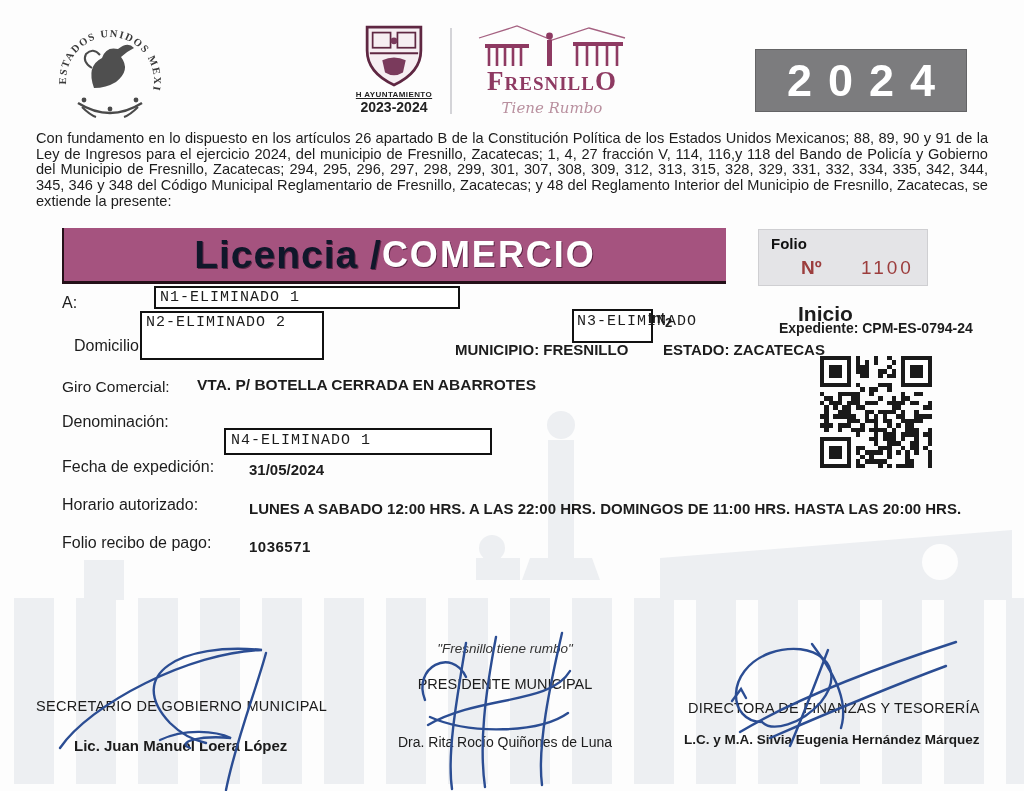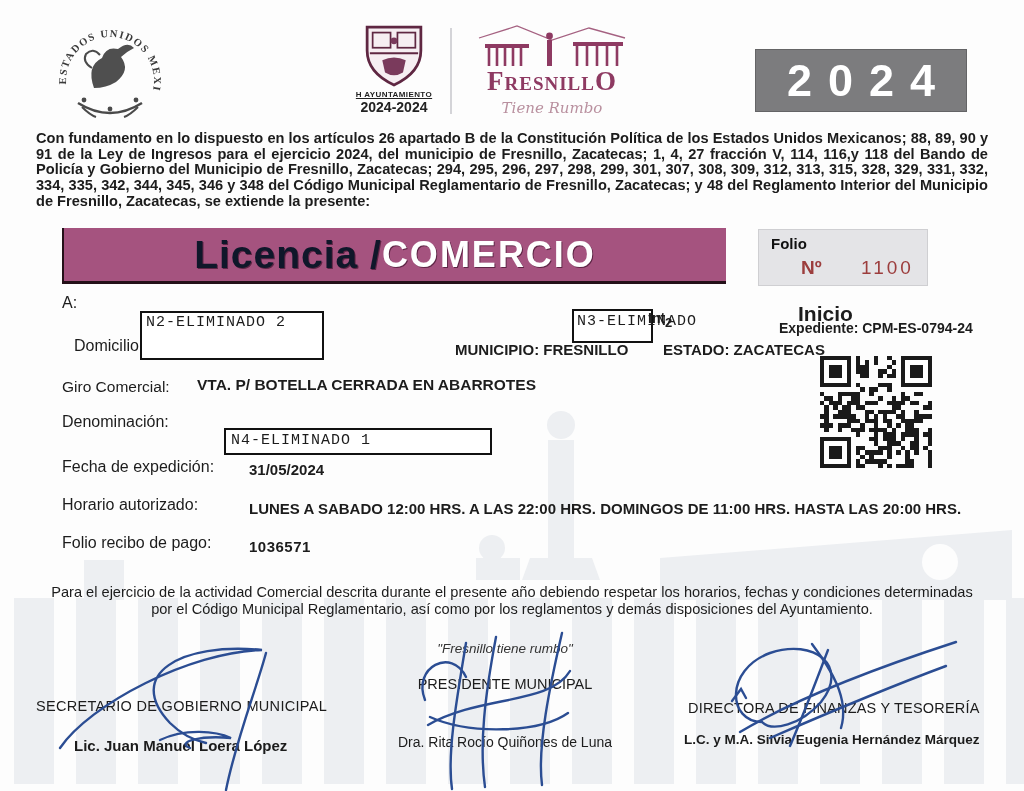--- a/index.html
+++ b/index.html
@@ -24,21 +24,21 @@
   .fres-big { font-size:27px; }
   .fres-small { font-size:19px; }
   .fres-tag { font-family:"DejaVu Serif", serif; font-style:italic; font-size:15px; color:#b9909f; margin-top:1px; }
   .year-badge {
     position:absolute; left:755px; top:49px; width:212px; height:63px;
     background:#7c7c7e; border:1px solid #646466; display:flex; align-items:center; justify-content:center; z-index:1;
   }
   .year-text { color:#ffffff; font-weight:700; font-size:45px; letter-spacing:16px; text-indent:16px; }
 
   
-  .legal { position:absolute; left:36px; top:131px; width:952px; font-size:14.6px; line-height:15.7px; text-align:justify; z-index:1;font-weight:bold; }
+  .legal { position:absolute; left:36px; top:131px; width:952px; font-size:14.6px; line-height:15.7px; text-align:justify; z-index:1; }
 
   
   .banner {
     position:absolute; left:62px; top:228px; width:664px; height:56px;
     background:#a5537f; border-left:2px solid #241018; border-bottom:3px solid #241018;
     display:flex; align-items:center; justify-content:center; z-index:1;
   }
   .banner-reg { color:#0f172a; font-size:39px; font-weight:700; letter-spacing:1px; text-shadow:1px 1px 0 #5e2646; }
   .banner-bold { color:#fff; font-size:36px; font-weight:800; letter-spacing:2px; text-shadow:1px 1px 0 #5e2646; }
   .folio-box {
@@ -151,21 +151,21 @@
   <div class="ayto">
     <svg width="62" height="64" viewBox="0 0 90 92" style="margin:0 auto">
       <path d="M6,4 H84 V38 Q84,70 45,88 Q6,70 6,38 Z" fill="#f6eef2" stroke="#5f2742" stroke-width="4"></path>
       <rect x="14" y="12" width="26" height="22" fill="none" stroke="#5f2742" stroke-width="2.5"></rect>
       <rect x="50" y="12" width="26" height="22" fill="none" stroke="#5f2742" stroke-width="2.5"></rect>
       <path d="M10,42 H80" stroke="#5f2742" stroke-width="3"></path>
       <path d="M28,52 Q45,44 62,52 L58,70 Q45,78 32,70 Z" fill="#7a3a5c"></path>
       <circle cx="45" cy="24" r="5" fill="#7a3a5c"></circle>
     </svg>
     <div class="ayto-label">H AYUNTAMIENTO</div>
-    <div class="ayto-years">2024-2024</div>
+    <div class="ayto-years">2023-2024</div>
   </div>
 
   <div class="logo-divider"></div>
 
   <div class="fresnillo">
     <svg width="150" height="44" viewBox="0 0 150 44" style="margin:0 auto">
       <g fill="none" stroke="#8e3a62" stroke-width="2">
         <path d="M2,14 L40,2 L75,16 L112,4 L148,14" stroke-width="1.3" opacity=".8"></path>
         <rect x="8" y="20" width="44" height="4" fill="#8e3a62" stroke="none"></rect>
         <g stroke-width="2.6">
@@ -194,20 +194,21 @@
       <span class="banner-bold">COMERCIO</span>
   </div>
 
   <div class="folio-box">
     <span class="folio-label">Folio</span>
     <span class="folio-no">Nº</span>
     <span class="folio-num">1100</span>
   </div>
 
   <span class="lbl lbl-a">A:</span>
+  <div class="redact-box box-a mono">N1-ELIMINADO 1</div>
 
   <span class="lbl lbl-dom">Domicilio:</span>
   <div class="redact-box box-dom mono">N2-ELIMINADO 2</div>
 
   <div class="redact-box box-n3"></div>
   <span class="n3-text mono">N3-ELIMINADO</span>
   <span class="int-wrap"><span>Int</span><span class="int-num">2</span></span>
 
   <span class="val-bold inicio">Inicio</span>
   <span class="val-bold exped">Expediente: CPM-ES-0794-24</span>
@@ -449,21 +450,20 @@
 
   <span class="lbl lbl-fecha">Fecha de expedición:</span>
   <span class="val-bold val-fecha">31/05/2024</span>
 
   <span class="lbl lbl-hor">Horario autorizado:</span>
   <span class="val-bold val-hor">LUNES A SABADO 12:00 HRS. A LAS 22:00 HRS. DOMINGOS DE 11:00 HRS. HASTA LAS 20:00 HRS.</span>
 
   <span class="lbl lbl-fpago">Folio recibo de pago:</span>
   <span class="val-bold val-fpago">1036571</span>
 
-  <p class="terms">Para el ejercicio de la actividad Comercial descrita durante el presente año debiendo respetar los horarios, fechas y condiciones determinadas por el Código Municipal Reglamentario, así como por los reglamentos y demás disposiciones del Ayuntamiento.</p>
 
   <span class="sig-text sigL-title">SECRETARIO DE GOBIERNO MUNICIPAL</span>
   <span class="sig-text sigL-name">Lic. Juan Manuel Loera  López</span>
   <svg class="sig-svg" style="left:30px;top:628px" width="300" height="163" viewBox="0 0 300 163">
     <g fill="none" stroke="#2b4d93" stroke-width="2.4" stroke-linecap="round">
       <path d="M30,120 C60,76 160,24 232,22 C152,14 94,46 140,95 C151,106 163,112 176,115"></path>
       <path d="M236,25 C226,62 206,112 196,162"></path>
       <path d="M130,112 c25,-12 56,-9 71,-2 c-30,-3 -56,4 -41,10"></path>
     </g>
   </svg>

